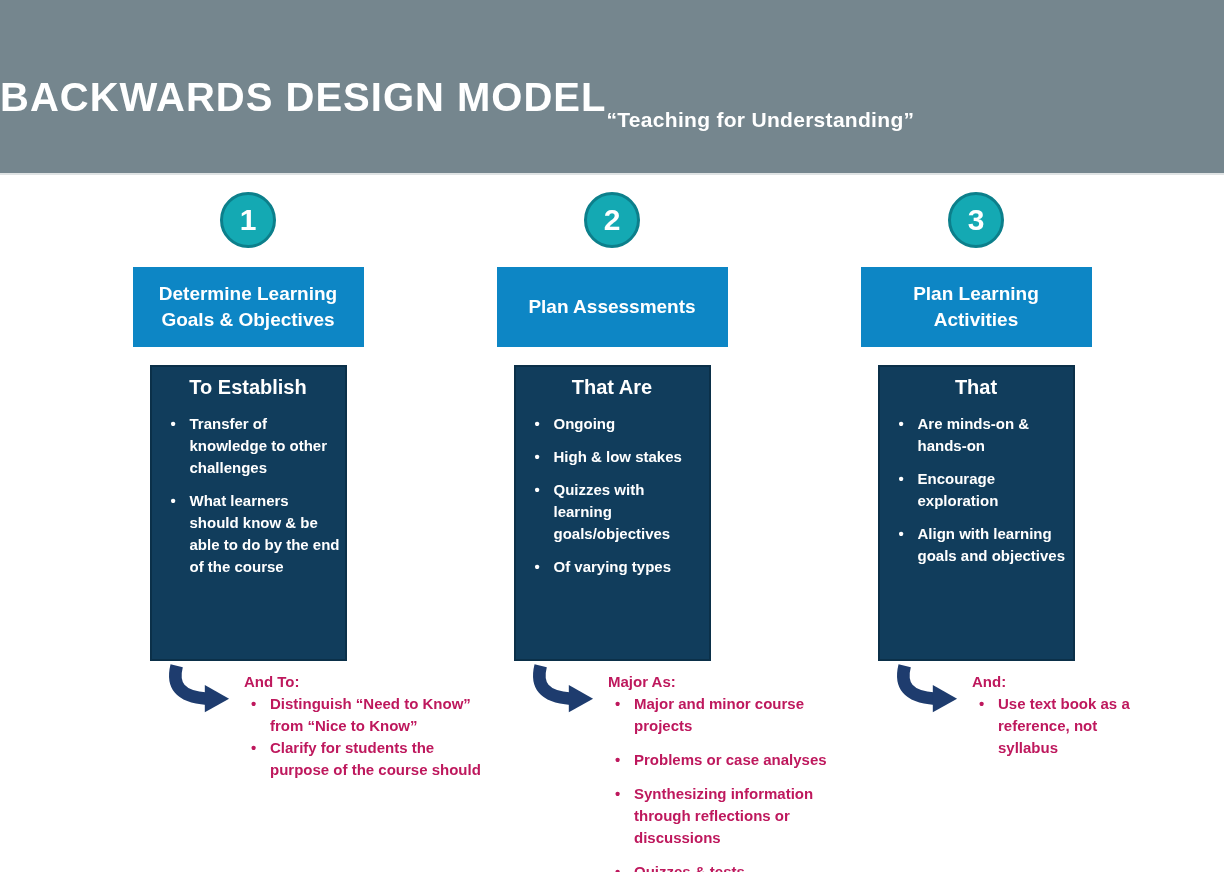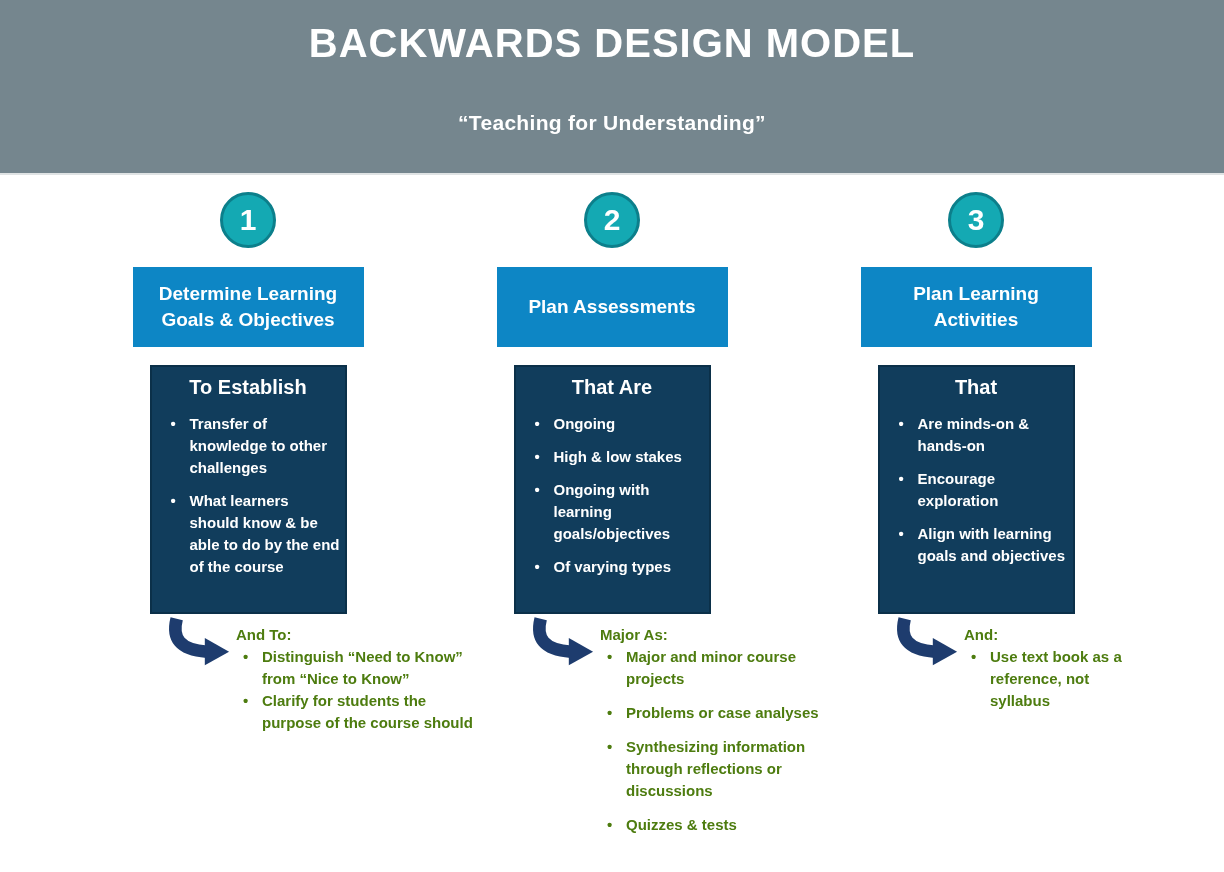--- a/index.html
+++ b/index.html
@@ -3,42 +3,42 @@
 <meta charset="utf-8">
 <style>
   html,body{margin:0;padding:0;background:#ffffff;}
   .page{
     position:relative;width:1224px;height:872px;background:#ffffff;overflow:hidden;
     font-family:"Liberation Sans", sans-serif;
   }
   
   .header{
     width:100%;height:175px;background:#75868e;color:#ffffff;
-    display:flex;flex-direction:column;align-items:center;box-sizing:border-box;
+    display:flex;align-items:center;box-sizing:border-box;
     padding-top:21px;border-bottom:2px solid #dfe3e4;
   }
   .title{font-size:40px;font-weight:bold;letter-spacing:1px;line-height:1.1;}
   .subtitle{font-size:21px;font-weight:bold;margin-top:46px;letter-spacing:0.3px;}
   
   .columns{display:flex;justify-content:center;margin-top:17px;}
   .column{width:364px;display:flex;flex-direction:column;align-items:center;}
   .circle{
     width:56px;height:56px;border-radius:50%;
     background:#14a9b3;border:3px solid #0c7f8b;box-sizing:border-box;
     display:flex;align-items:center;justify-content:center;
     color:#ffffff;font-size:30px;font-weight:bold;
   }
   .step-box{
     margin-top:19px;width:231px;height:80px;background:#0d86c5;
     display:flex;align-items:center;justify-content:center;text-align:center;
     color:#ffffff;font-size:19px;font-weight:bold;line-height:1.35;
     box-sizing:border-box;padding:0 10px;
   }
   .detail-box{
-    margin-top:18px;width:197px;height:249px;background:#113d5c;
+    margin-top:18px;width:197px;height:296px;background:#113d5c;
     border:2px solid #0b3049;box-sizing:border-box;color:#ffffff;
   }
   .detail-heading{
     text-align:center;font-size:20px;font-weight:bold;margin-top:9px;
   }
   ul.detail-list{
     list-style:none;margin:14px 0 0 0;padding:0;
   }
   ul.detail-list li{
     position:relative;margin:0 0 11px 0;padding-left:38px;width:150px;
@@ -46,21 +46,21 @@
   }
   ul.detail-list li::before{
     content:"•";position:absolute;left:19px;top:0;font-size:15px;
   }
   
   .lower{
     align-self:flex-start;display:flex;align-items:flex-start;
     margin-top:3px;padding-left:100px;box-sizing:border-box;
   }
   .arrow-wrap{flex:0 0 66px;height:50px;}
-  .lower-text{margin-left:4px;margin-top:7px;color:#4d7c0f;}
+  .lower-text{margin-left:12px;margin-top:7px;color:#be185d;}
   .lower-heading{font-size:15px;font-weight:bold;line-height:22px;}
   ul.lower-list{list-style:none;margin:0;padding:0;}
   ul.lower-list li{
     position:relative;padding-left:26px;font-size:15px;font-weight:bold;line-height:22px;
   }
   ul.lower-list li::before{content:"•";position:absolute;left:7px;top:0;}
   .col1 ul.lower-list{width:238px;}
   .col2 ul.lower-list{width:228px;}
   .col3 ul.lower-list{width:162px;}
   .col2 ul.lower-list li{margin-bottom:12px;}
@@ -113,21 +113,21 @@
         <span>2</span>
       </div>
       <div class="step-box">
         <span>Plan Assessments</span>
       </div>
       <div class="detail-box">
         <div class="detail-heading">That Are</div>
         <ul class="detail-list">
           <li>Ongoing</li>
           <li>High &amp; low stakes</li>
-          <li>Ongoing with learning goals/objectives</li>
+          <li>Quizzes with learning goals/objectives</li>
           <li>Of varying types</li>
         </ul>
       </div>
       <div class="lower">
         <div class="arrow-wrap">
           <svg viewBox="0 0 68 50" width="66" height="50">
             <path d="M11 1 C 6 21, 14 33, 42 35" fill="none" stroke="#1e3c6e" stroke-width="13"></path>
             <polygon points="40,21 65,35 40,49" fill="#1e3c6e"></polygon>
           </svg>
         </div>

